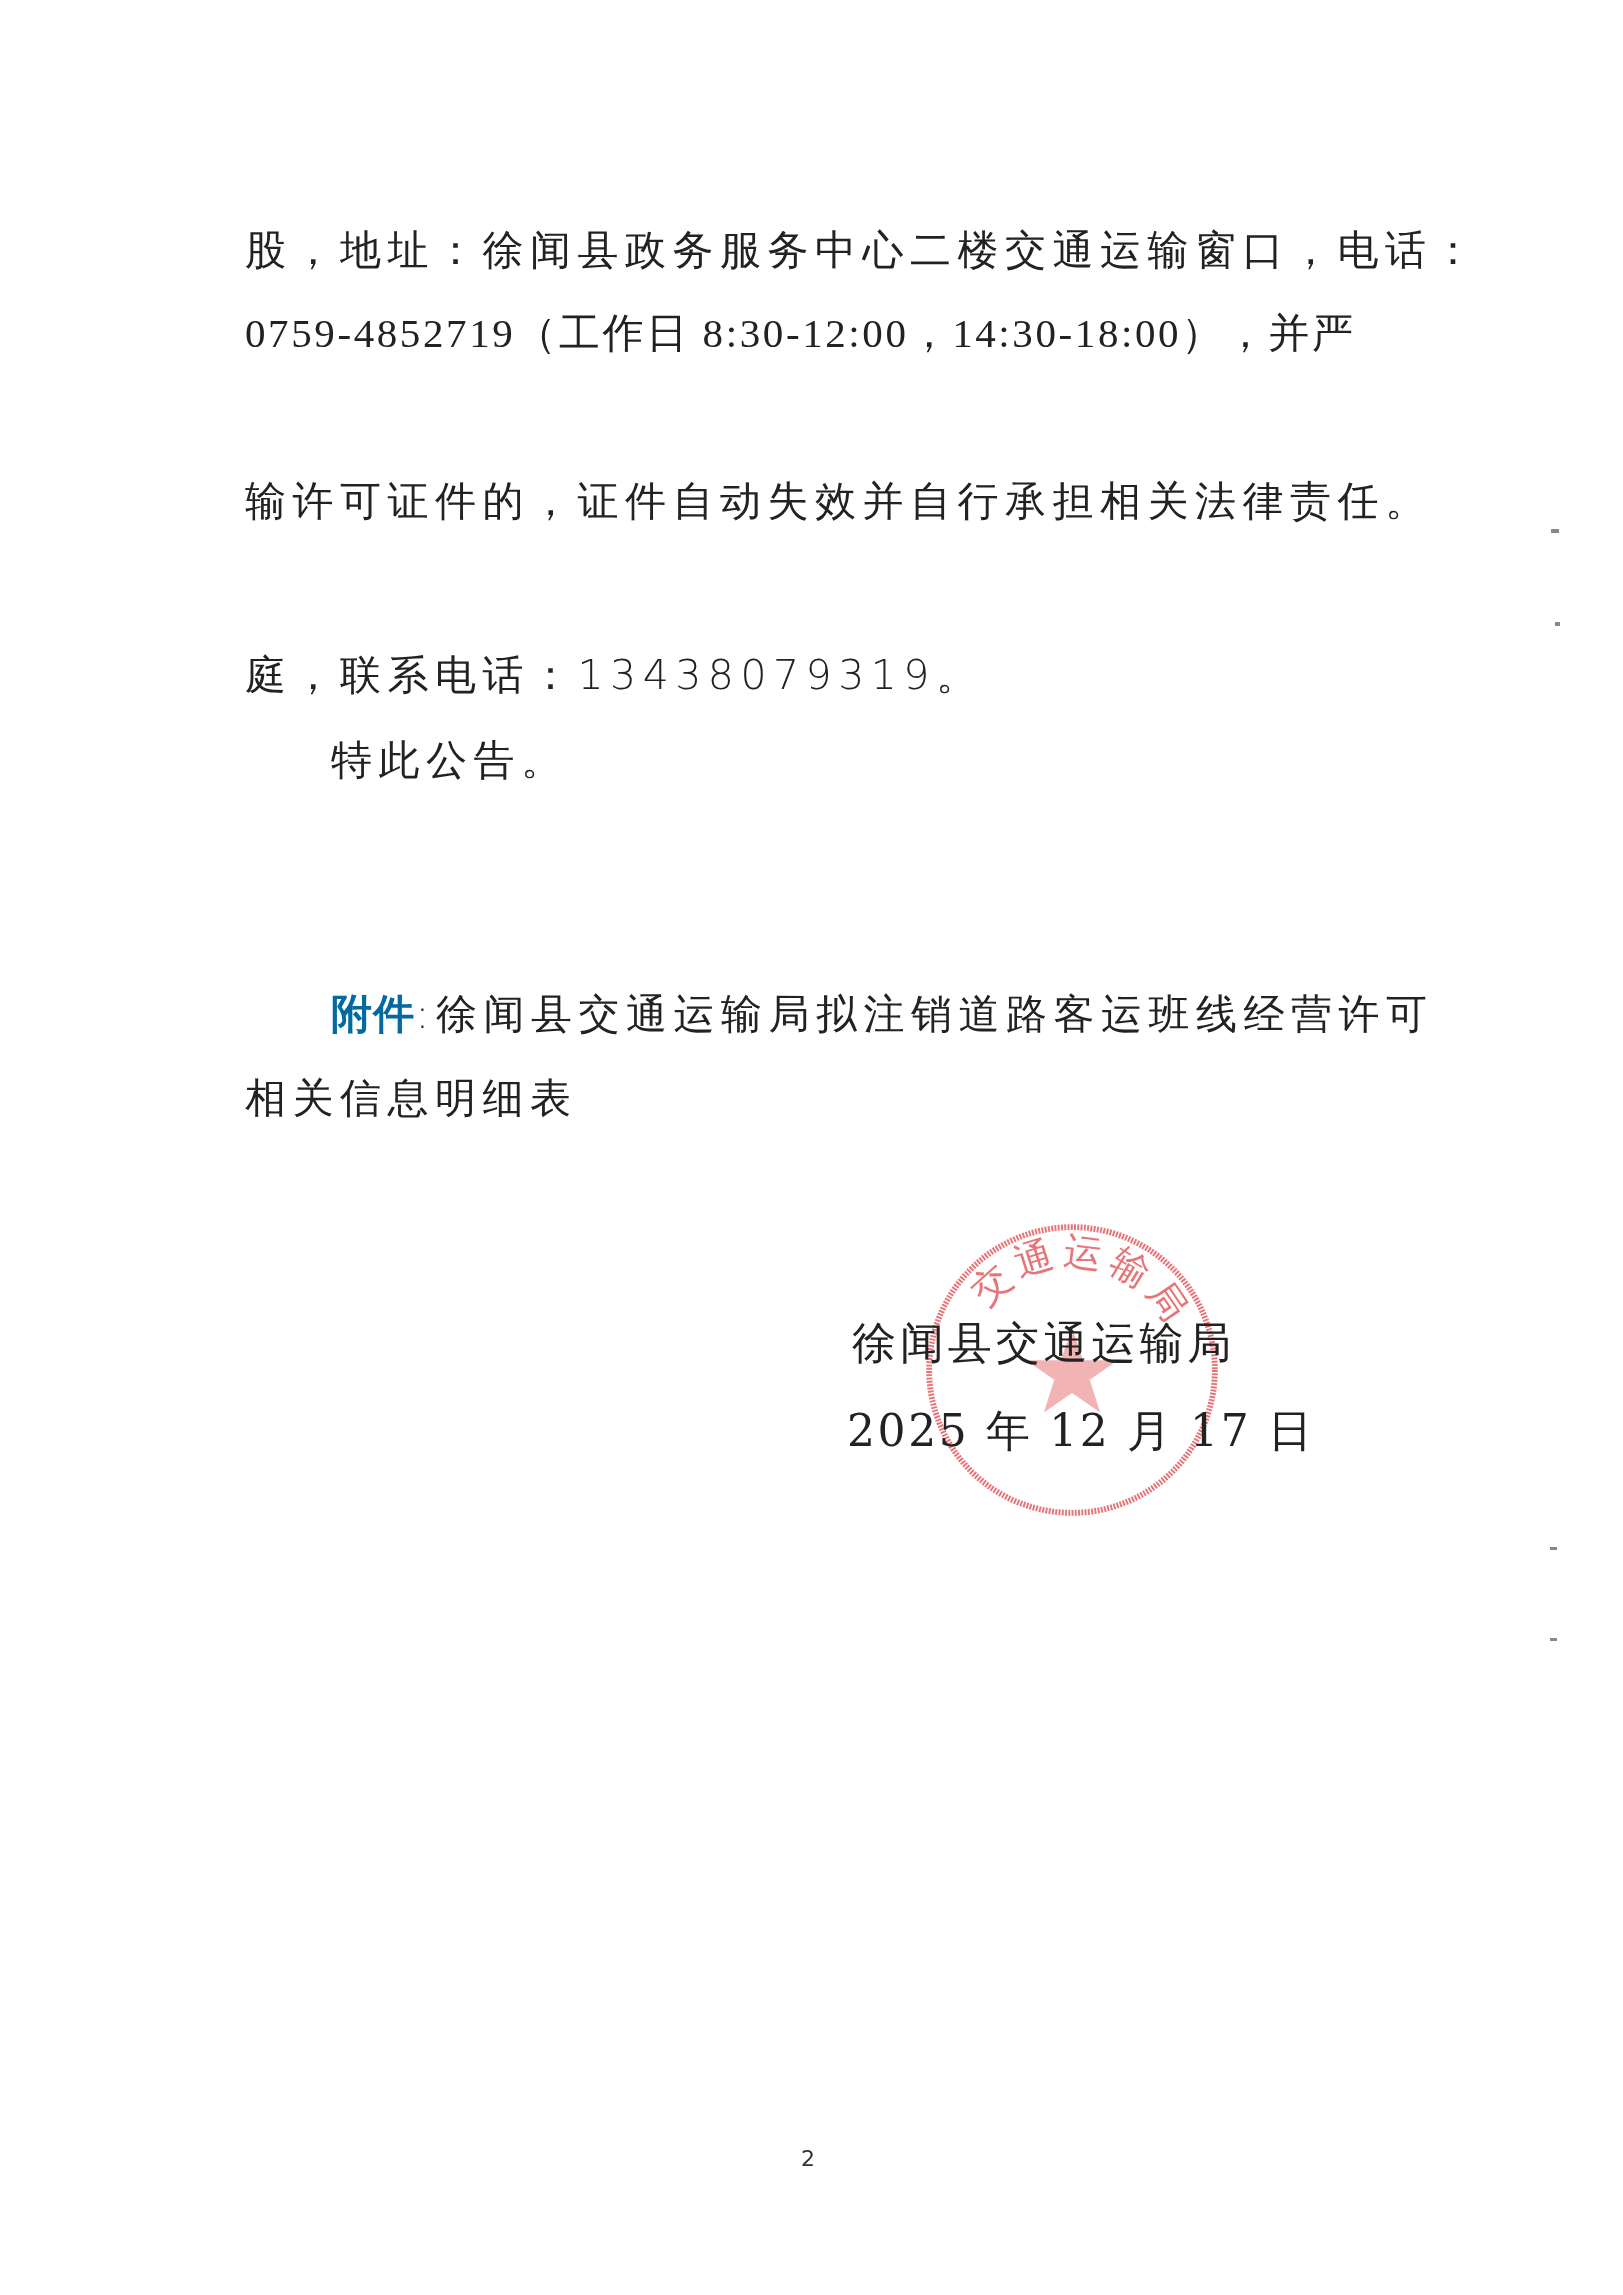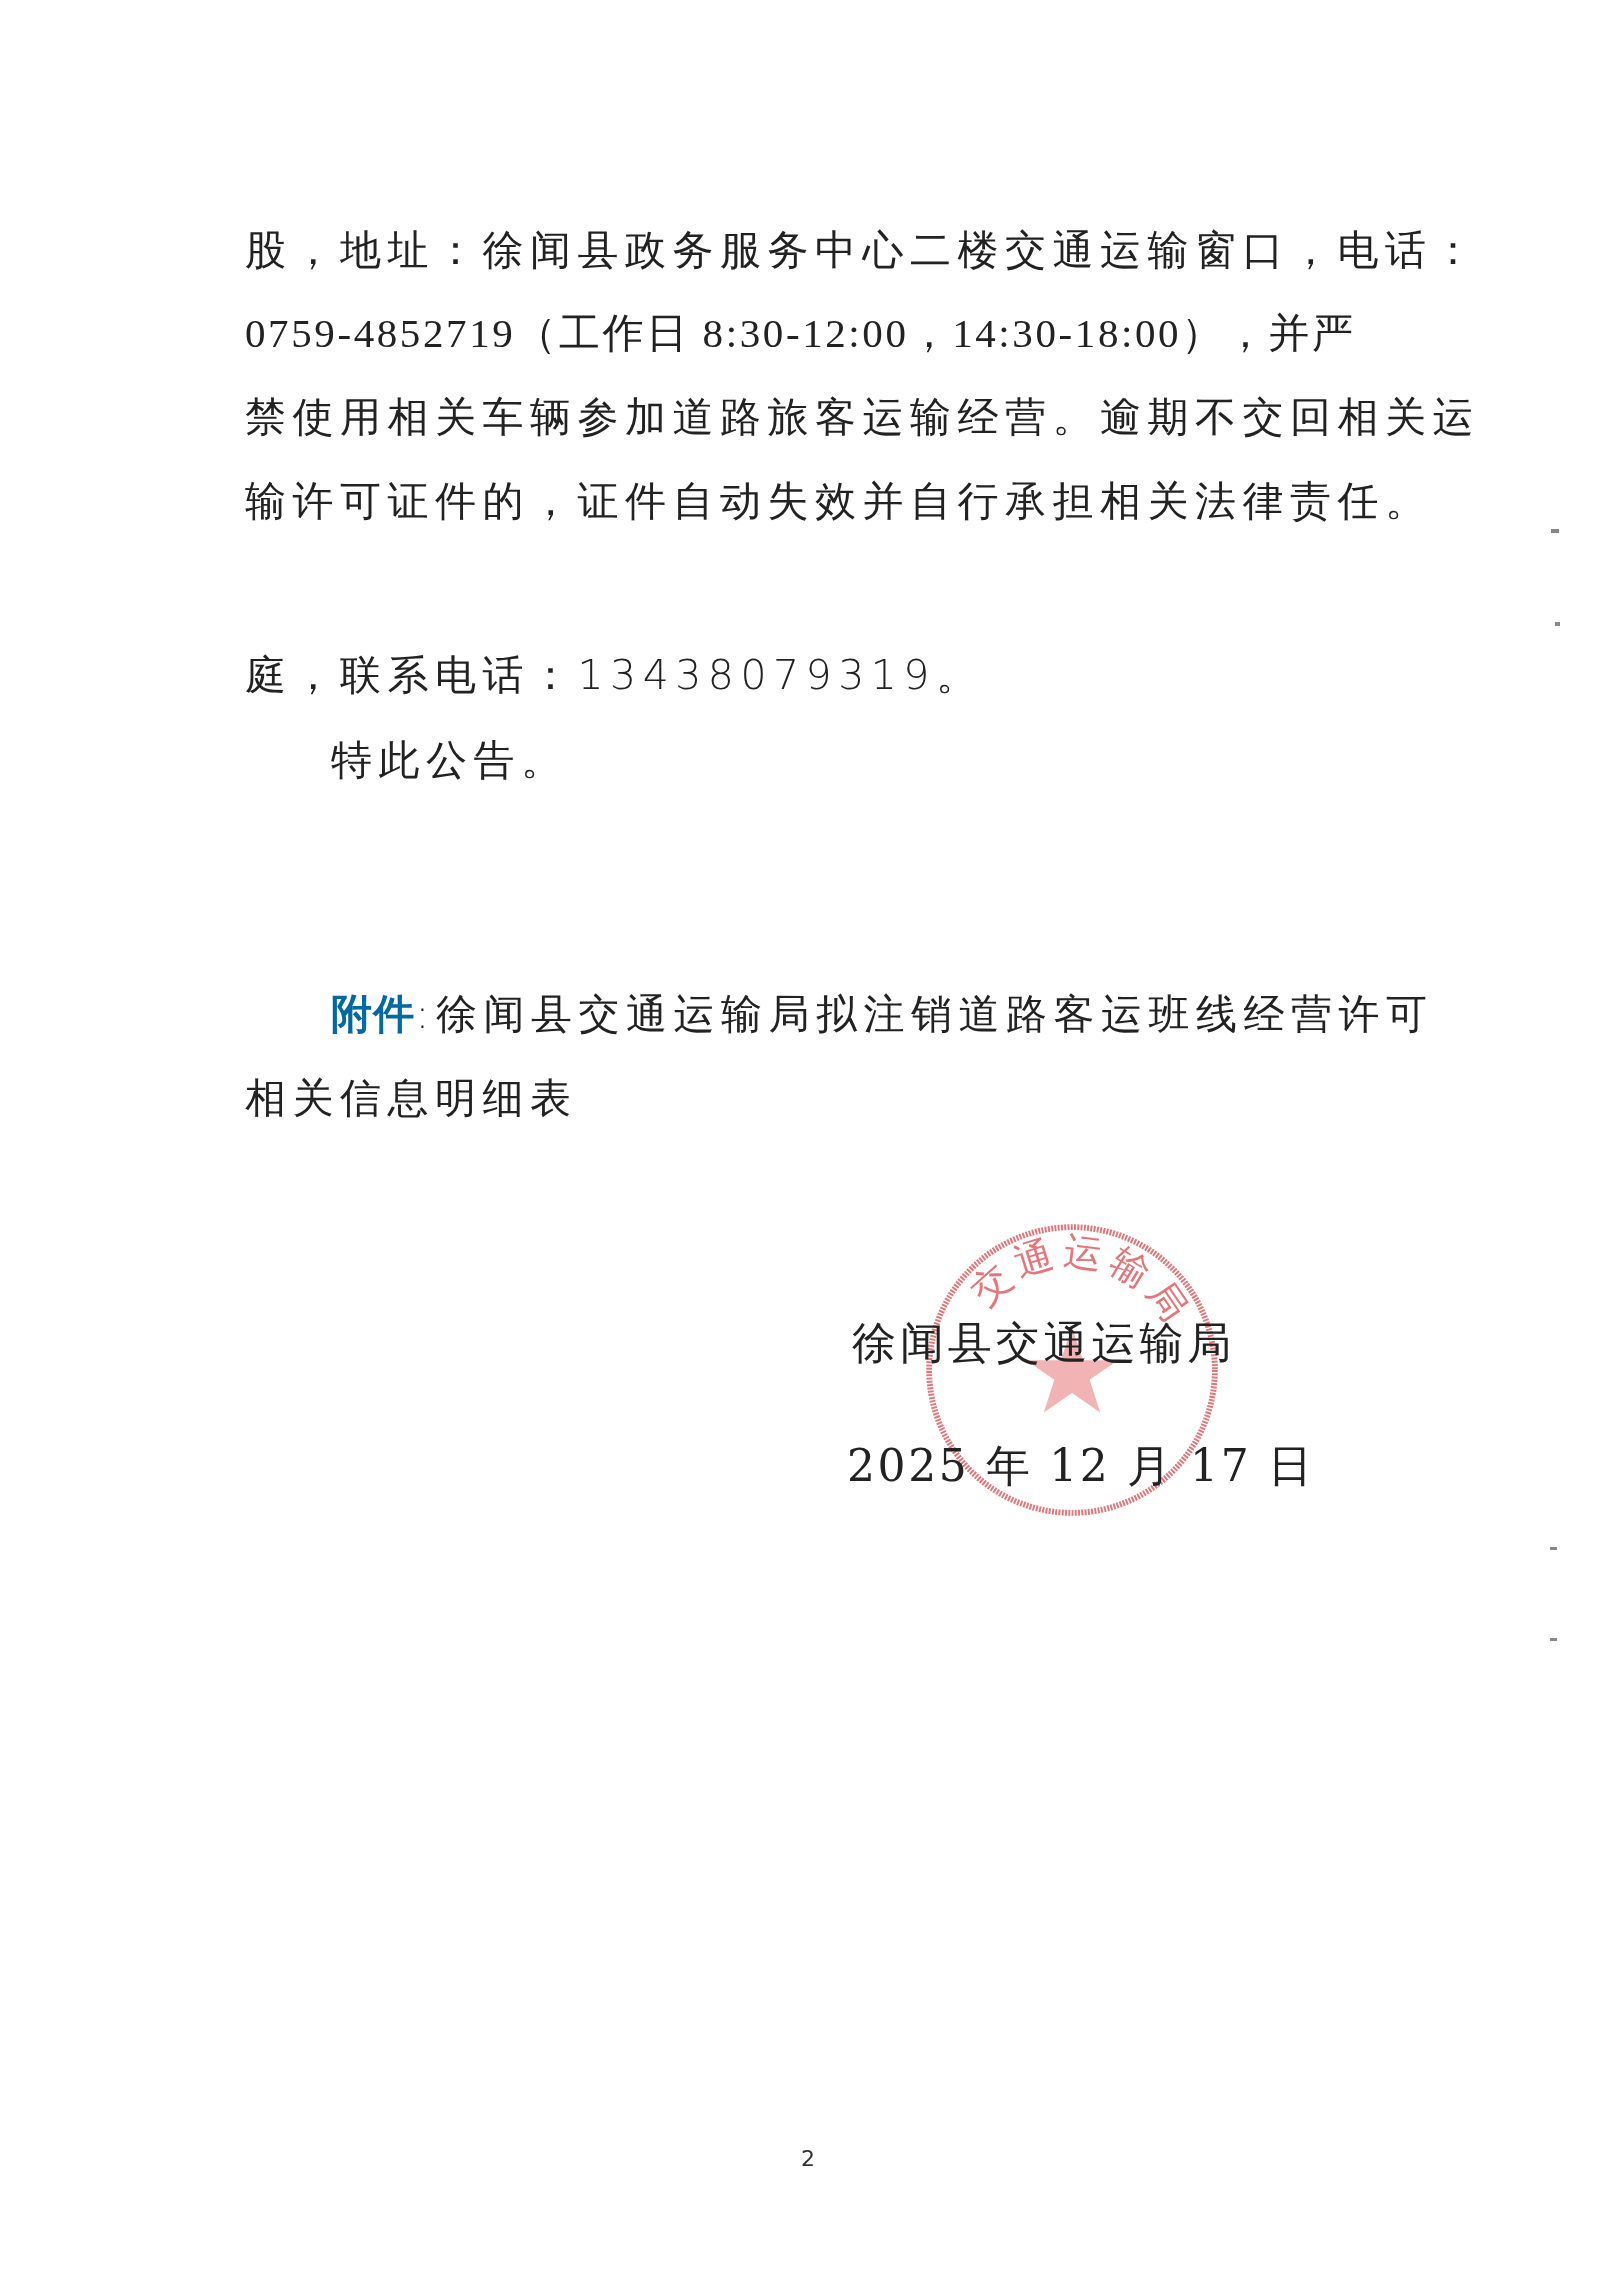--- a/index.html
+++ b/index.html
@@ -72,21 +72,20 @@
       width: 7.9px;
     }
   </style>
 </head>
 <body>
 
 <div class="page">
 
   <div class="line" style="top:223px;">股，地址：徐闻县政务服务中心二楼交通运输窗口，电话：</div>
   <div class="line mono-num" style="top:306px; letter-spacing:2.6px;">0759-4852719（工作日 8:30-12:00，14:30-18:00），并严</div>
-  <div class="line" style="top:390px;">禁使用相关车辆参加道路旅客运输经营。逾期不交回相关运</div>
   <div class="line" style="top:474px;">输许可证件的，证件自动失效并自行承担相关法律责任。</div>
 
   <div class="line" style="top:648px;">庭，联系电话：13438079319。</div>
 
   <div class="line indent" style="top:733px;">特此公告。</div>
 
   <div class="line indent" style="top:987px;">
     <span class="attach-label">附件</span><span>:</span><span>徐闻县交通运输局拟注销道路客运班线经营许可</span>
   </div>
   <div class="line" style="top:1071px;">相关信息明细表</div>
@@ -96,21 +95,21 @@
       <path id="sealArc" d="M 75 235 A 160 160 0 1 1 395 235"></path>
     </defs>
     <circle cx="235" cy="235" r="218" fill="none" stroke="#e0474c" stroke-width="9" stroke-dasharray="3 2"></circle>
     <polygon points="235,170 252,220 305,220 262,250 278,300 235,270 192,300 208,250 165,220 218,220" fill="#e0474c" opacity="0.55"></polygon>
     <text font-size="58" fill="#e0474c" font-family="DejaVu Sans, sans-serif" letter-spacing="10">
       <textPath href="#sealArc" startOffset="20%">交通运输局</textPath>
     </text>
   </svg>
 
   <div class="sig" style="left:844px; top:1314px; letter-spacing:3.9px;">徐闻县交通运输局</div>
-  <div class="sig" style="left:839px; top:1402px; font-family:'DejaVu Serif','Liberation Serif',serif; letter-spacing:2.6px;margin-top:35px;">2025 年 12 月 17 日</div>
+  <div class="sig" style="left:839px; top:1402px; font-family:'DejaVu Serif','Liberation Serif',serif; letter-spacing:2.6px;">2025 年 12 月 17 日</div>
 
   <div class="page-number">2</div>
 
   <div class="scan-mark" style="left:1543px; top:529px;"></div>
   <div class="scan-mark" style="left:1547px; top:622px; width:5.2px;"></div>
   <div class="scan-mark" style="left:1542px; top:1547px; width:6.5px; height:2.6px;"></div>
   <div class="scan-mark" style="left:1542px; top:1638px; width:6.5px; height:2.6px;"></div>
 
 </div>
 

